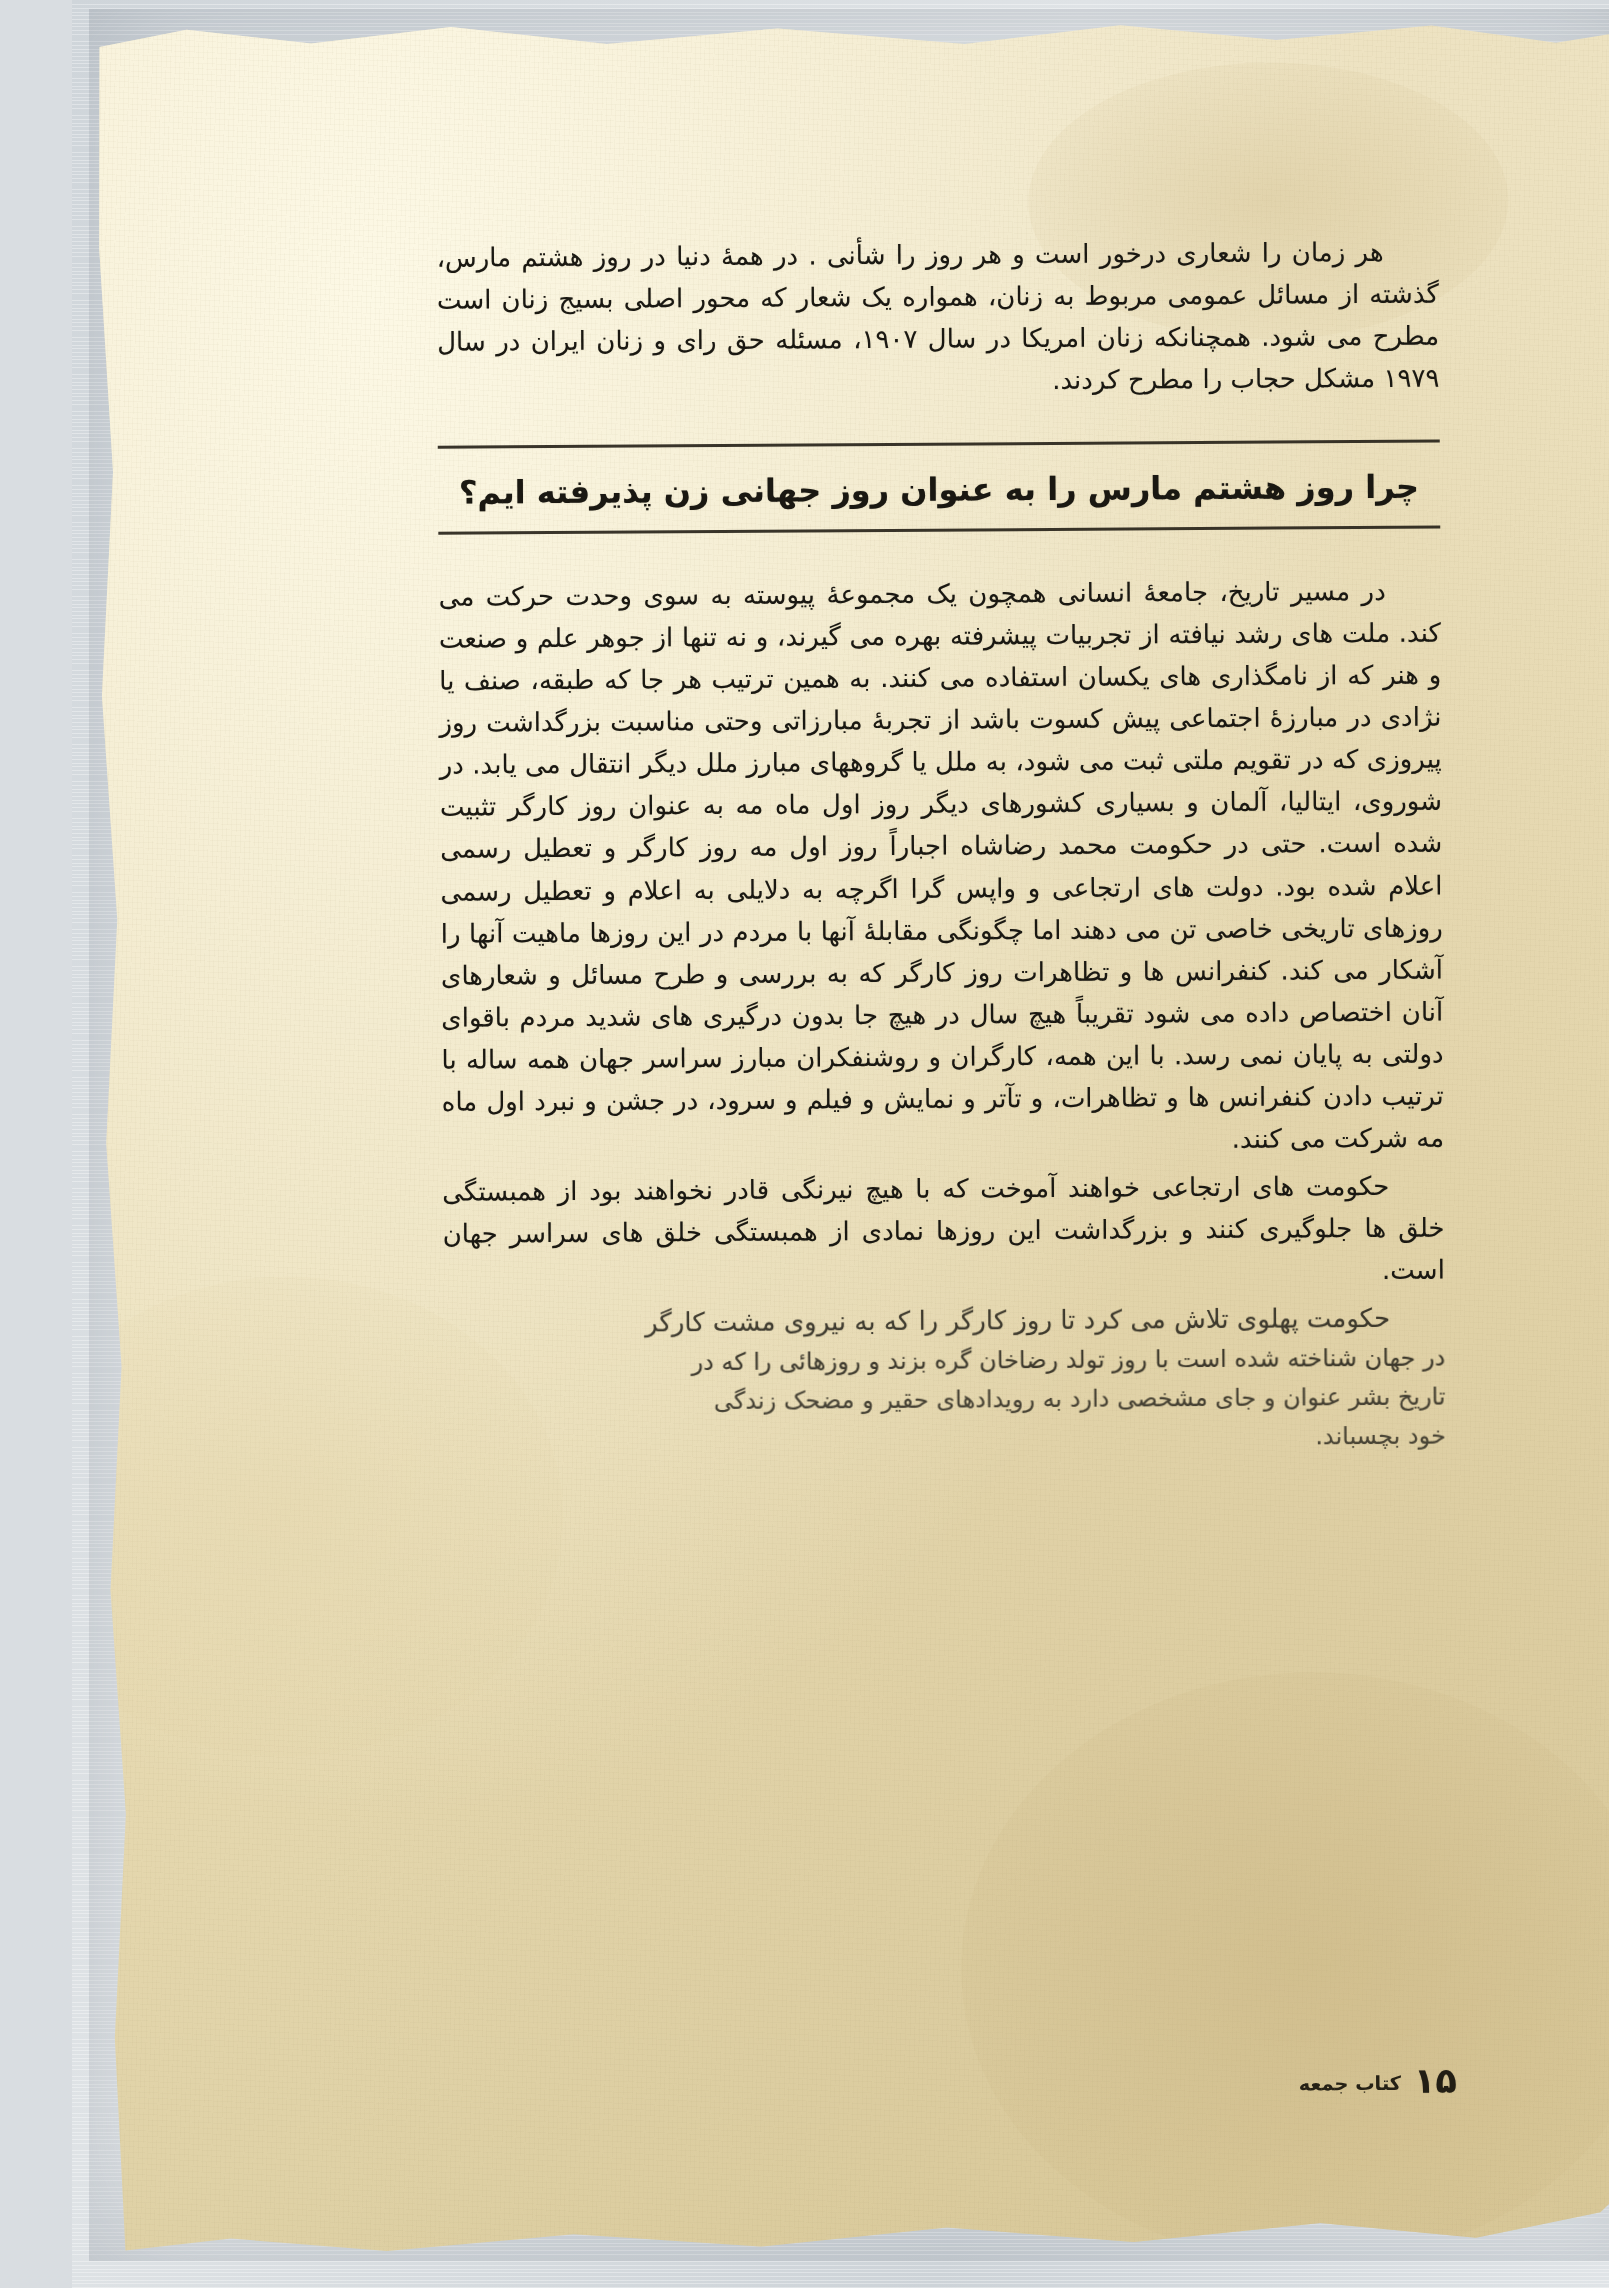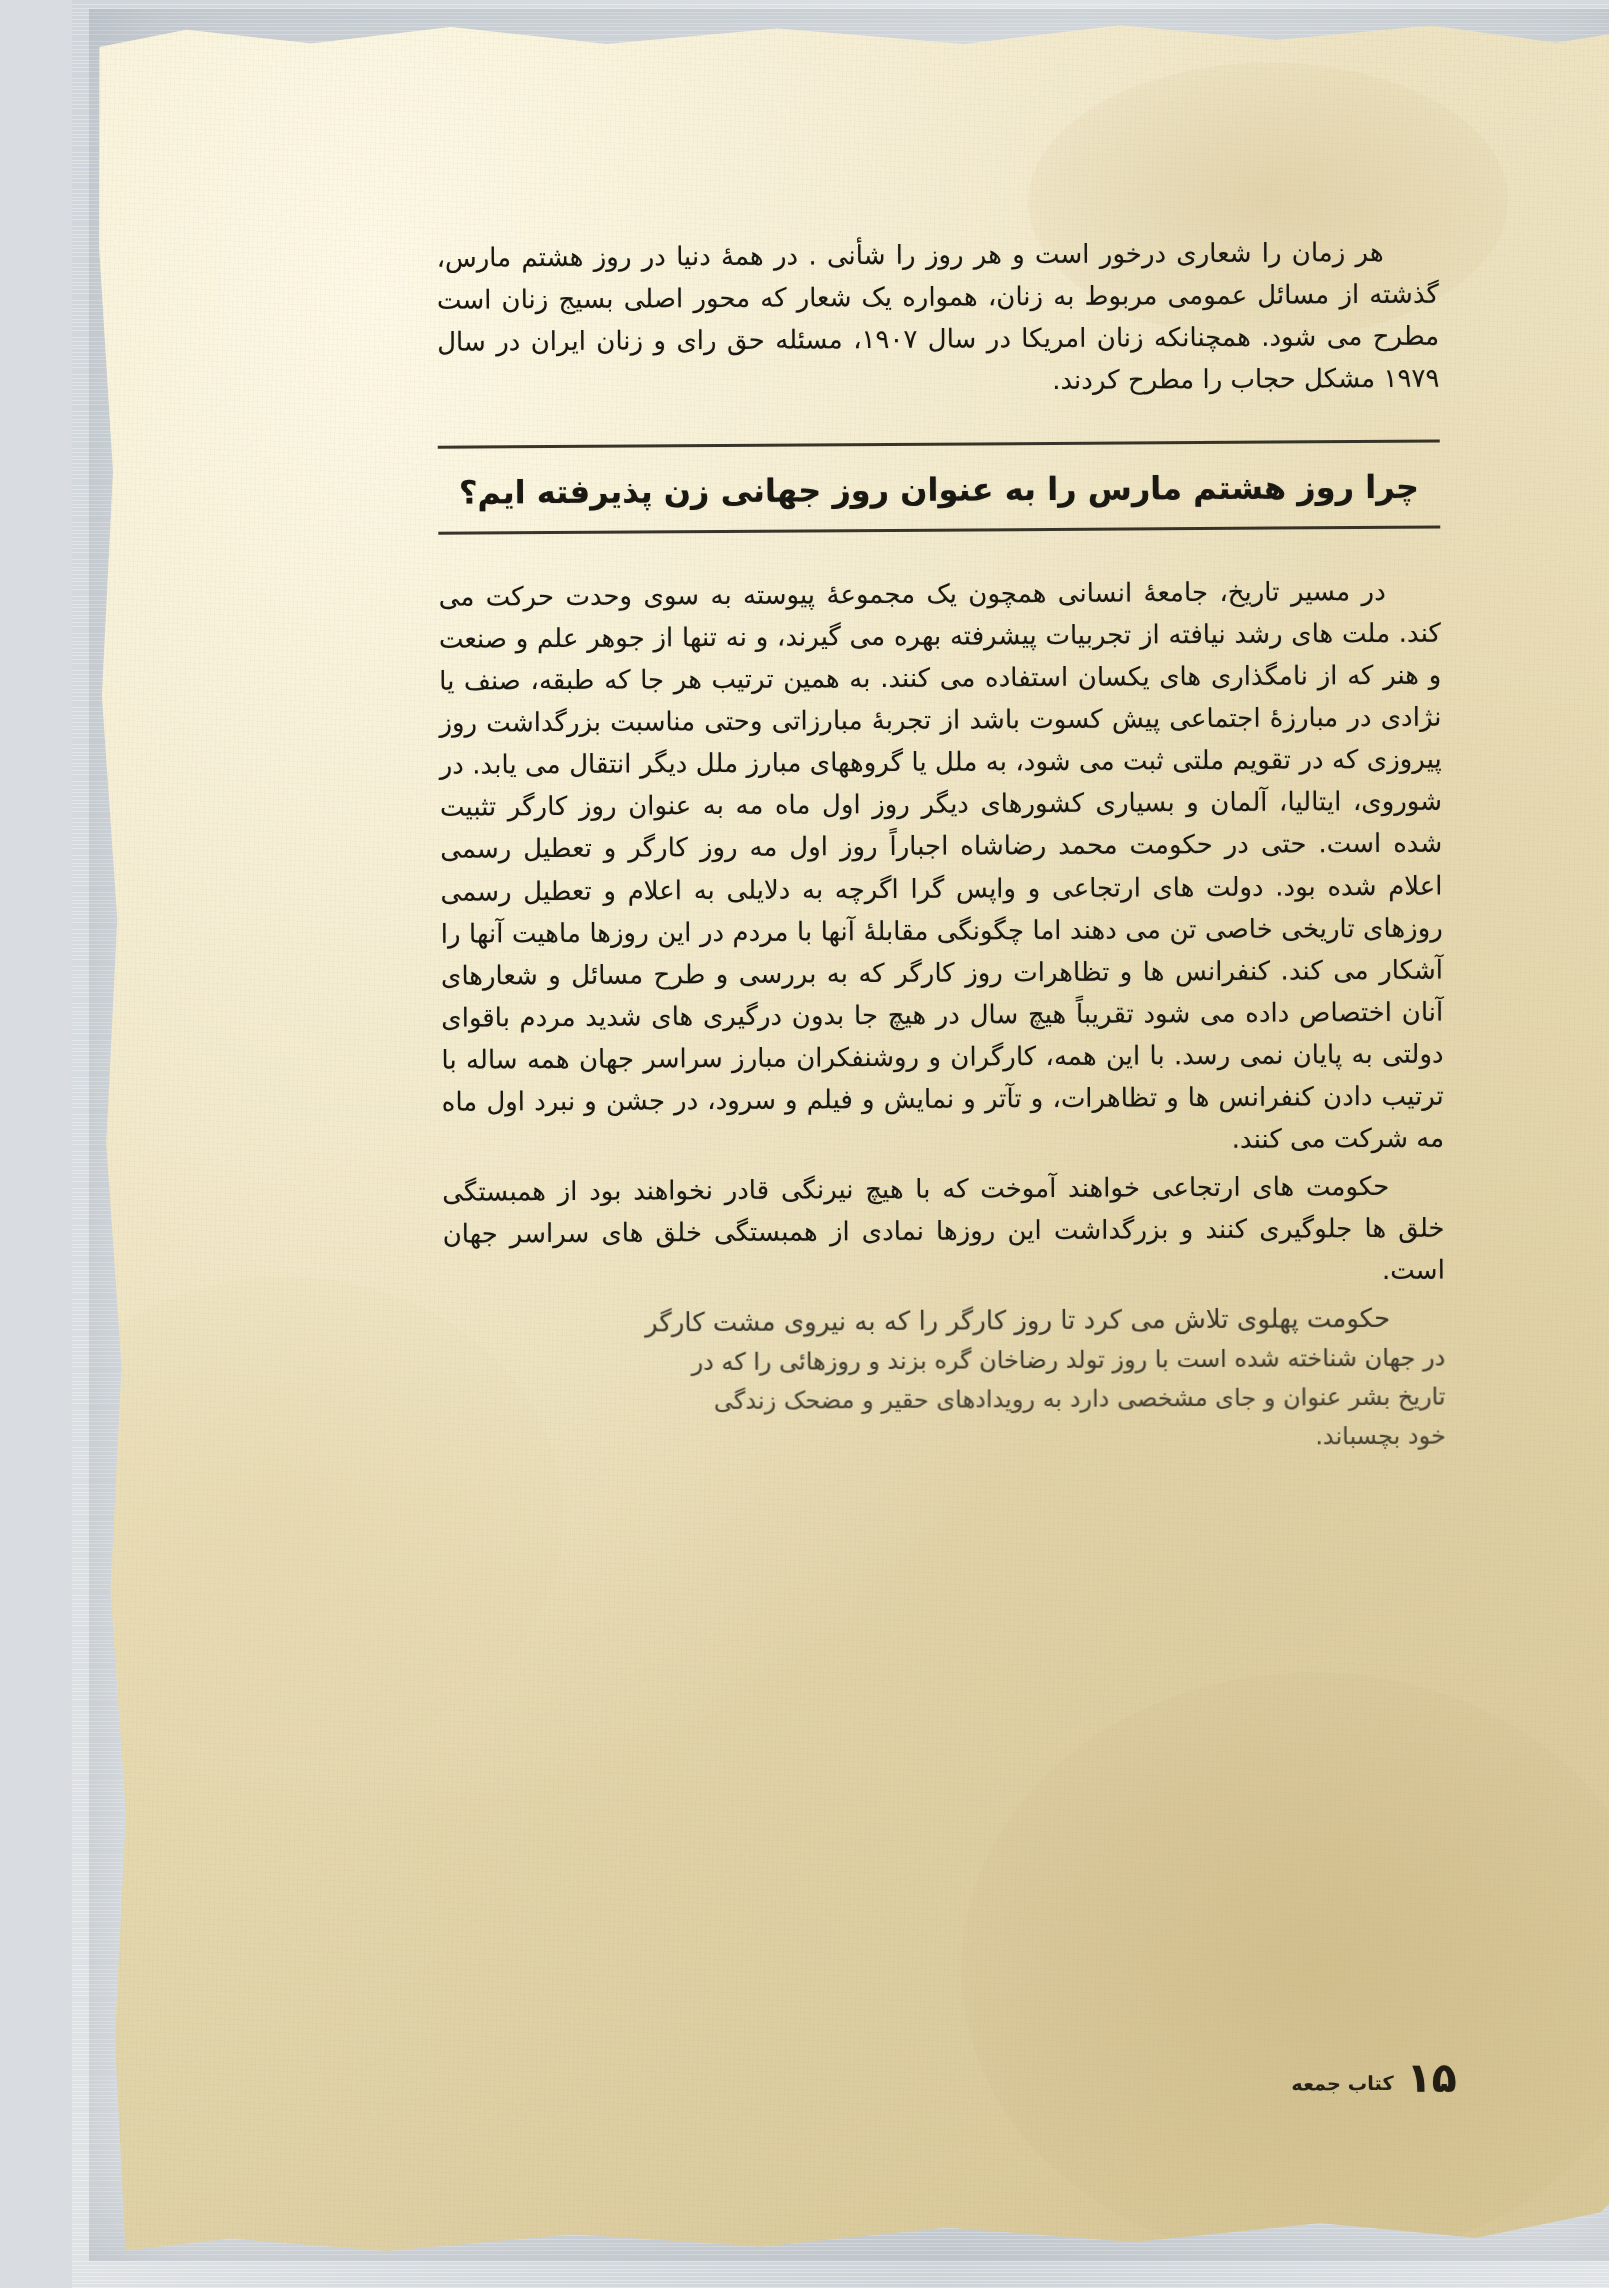--- a/index.html
+++ b/index.html
@@ -140,21 +140,21 @@
   .footer {
     position: absolute;
     right: 205px;
     bottom: 155px;
     display: flex;
     align-items: flex-end;
     gap: 13px;
     direction: rtl;
   }
   .page-num {
-    font-size: 41px;
+    font-size: 35px;
     font-weight: bold;
     color: #221e14;
     letter-spacing: 0.9px;
     line-height: 1;
     text-shadow: 0 0 0.9px rgba(30,26,14,0.4);
   }
   .running-title {
     font-size: 19.4px;
     font-weight: bold;
     color: #262115;

